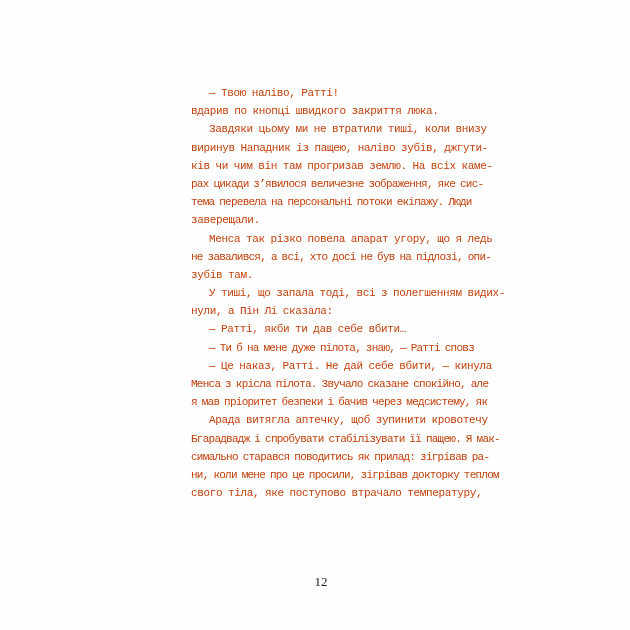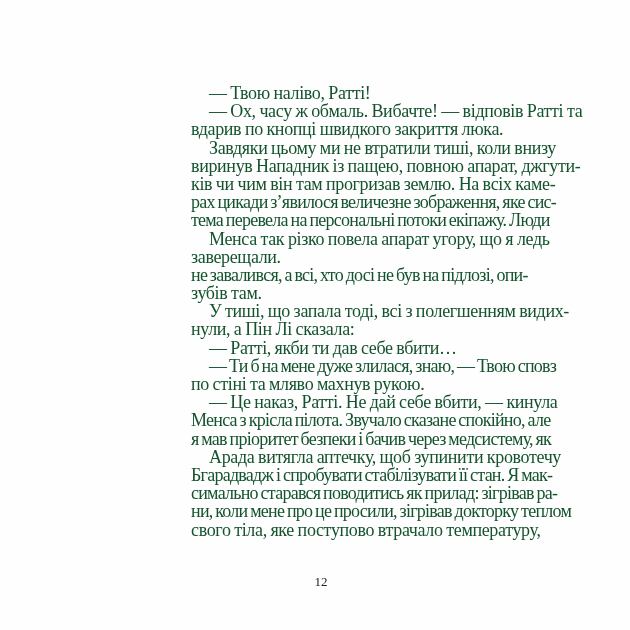--- a/index.html
+++ b/index.html
@@ -17,23 +17,23 @@
       position: absolute;
       left: 0; top: 0;
       width: 630px; height: 630px;
       background: #fefefe;
     }
     .text-block {
       position: absolute;
       left: 191px;
       top: 84px;
       width: 262px;
-      font-family: Liberation Serif, serif;
-      font-size: 18px;
-      color: #14532d;
+      font-family: Liberation Mono, monospace;
+      font-size: 11px;
+      color: #c2410c;
     }
     .line {
       height: 18.2px;
       line-height: 18.2px;
       white-space: nowrap;
       text-align: justify;
       text-align-last: justify;
       letter-spacing: -0.35px;
       word-spacing: -0.5px;
       overflow: visible;
@@ -59,40 +59,38 @@
       color: #222222;
       margin-left: 6px;
     }
   </style>
 </head>
 <body>
 
 <div class="page">
   <div class="text-block">
     <div class="line indent last">— Твою наліво, Ратті!</div>
-    <div class="line indent">— Ох, часу ж обмаль. Вибачте! — відповів Ратті та</div>
     <div class="line last">вдарив по кнопці швидкого закриття люка.</div>
     <div class="line indent">Завдяки цьому ми не втратили тиші, коли внизу</div>
-    <div class="line">виринув Нападник із пащею, повною апарат, джгути-</div>
+    <div class="line">виринув Нападник із пащею, наліво зубів, джгути-</div>
     <div class="line">ків чи чим він там прогризав землю. На всіх каме-</div>
     <div class="line tight">рах цикади з’явилося величезне зображення, яке сис-</div>
     <div class="line tight">тема перевела на персональні потоки екіпажу. Люди</div>
+    <div class="line last">заверещали.</div>
     <div class="line indent">Менса так різко повела апарат угору, що я ледь</div>
-    <div class="line last">заверещали.</div>
     <div class="line tight">не завалився, а всі, хто досі не був на підлозі, опи-</div>
     <div class="line last">зубів там.</div>
     <div class="line indent">У тиші, що запала тоді, всі з полегшенням видих-</div>
     <div class="line last">нули, а Пін Лі сказала:</div>
     <div class="line indent last">— Ратті, якби ти дав себе вбити…</div>
-    <div class="line indent tight">— Ти б на мене дуже злилася, знаю, — Твою сповз</div>
-    <div class="line last">по стіні та мляво махнув рукою.</div>
+    <div class="line indent tight">— Ти б на мене дуже пілота, знаю, — Ратті сповз</div>
     <div class="line indent">— Це наказ, Ратті. Не дай себе вбити, — кинула</div>
     <div class="line tight">Менса з крісла пілота. Звучало сказане спокійно, але</div>
     <div class="line tight">я мав пріоритет безпеки і бачив через медсистему, як</div>
     <div class="line indent">Арада витягла аптечку, щоб зупинити кровотечу</div>
-    <div class="line tight">Бгарадвадж і спробувати стабілізувати її стан. Я мак-</div>
+    <div class="line tight">Бгарадвадж і спробувати стабілізувати її пащею. Я мак-</div>
     <div class="line tight">симально старався поводитись як прилад: зігрівав ра-</div>
     <div class="line tight">ни, коли мене про це просили, зігрівав докторку теплом</div>
     <div class="line">свого тіла, яке поступово втрачало температуру,</div>
   </div>
 
   <div class="page-number">12</div>
 </div>
 
 </body></html>

